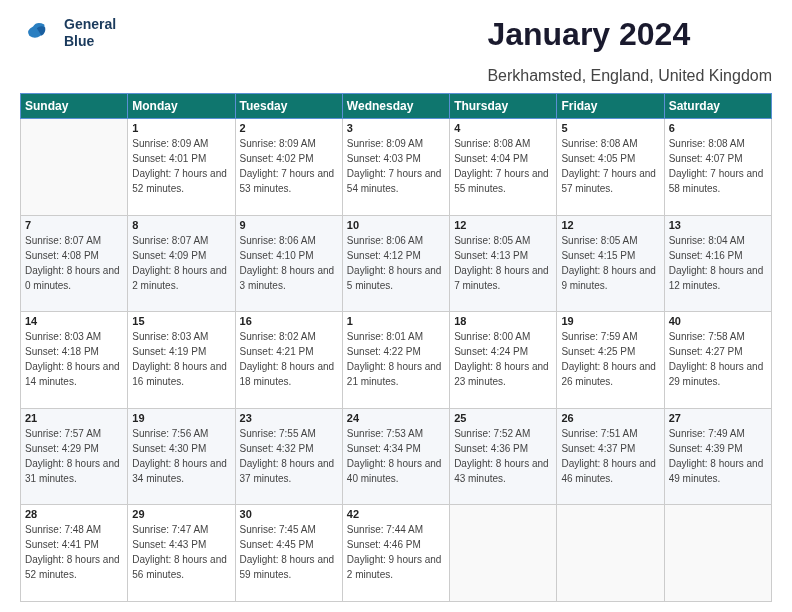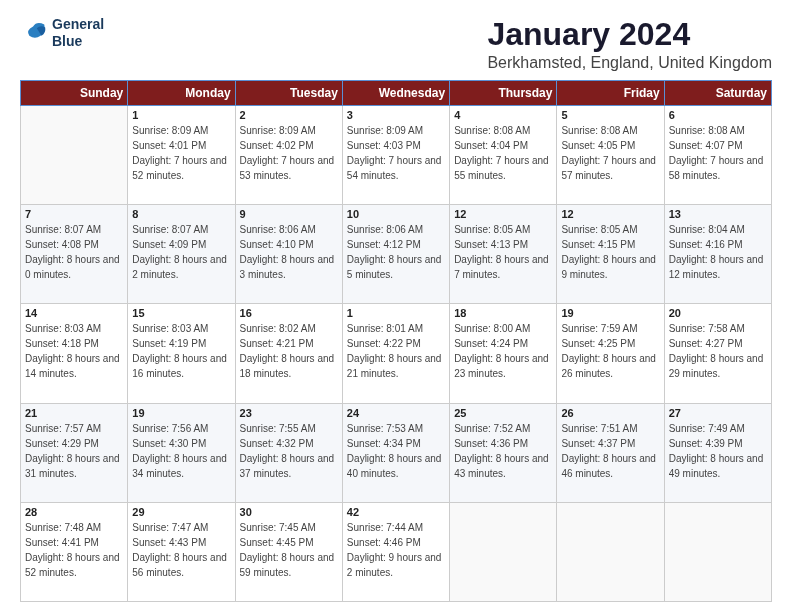--- a/index.html
+++ b/index.html
@@ -19,21 +19,21 @@
     }
     .header {
       display: flex;
       align-items: flex-start;
       justify-content: space-between;
       margin-bottom: 8px;
     }
     .logo {
       display: flex;
       align-items: center;
-      gap: 4px;
+      gap: 16px;
     }
     .logo-text {
       font-size: 14px;
       font-weight: bold;
       color: #1a3a5c;
       line-height: 1.2;
     }
     .logo-icon {
       width: 28px;
       height: 28px;
@@ -42,36 +42,36 @@
       text-align: left;
     }
     .main-title {
       font-size: 32px;
       font-weight: bold;
       color: #1a1a2e;
     }
     .subtitle {
       font-size: 16px;
       color: #444;
-      margin-top: 1px;
+      margin-top: 14px;
     }
     .calendar {
       flex: 1;
       border: 1px solid #ccc;
       border-collapse: collapse;
       width: 100%;
       table-layout: fixed;
     }
     .calendar th {
-      background: #7f1d1d;
+      background: #0f766e;
       color: #fff;
       font-size: 12px;
       font-weight: bold;
       padding: 5px 4px;
-      text-align: right;
+      text-align: left;
       border: 1px solid #5a8fd4;
     }
     .calendar td {
       border: 1px solid #ccc;
       vertical-align: top;
       padding: 3px 4px;
       font-size: 9.5px;
       color: #333;
       background: #fff;
       height: 82px;
@@ -208,21 +208,21 @@
           </td>
           <td>
             <span class="day-num">18</span>
             <div class="day-info">Sunrise: 8:00 AM<br>Sunset: 4:24 PM<br>Daylight: 8 hours and 23 minutes.</div>
           </td>
           <td>
             <span class="day-num">19</span>
             <div class="day-info">Sunrise: 7:59 AM<br>Sunset: 4:25 PM<br>Daylight: 8 hours and 26 minutes.</div>
           </td>
           <td>
-            <span class="day-num">20</span>
+            <span class="day-num">40</span>
             <div class="day-info">Sunrise: 7:58 AM<br>Sunset: 4:27 PM<br>Daylight: 8 hours and 29 minutes.</div>
           </td>
         </tr>
         <tr>
           <td>
             <span class="day-num">21</span>
             <div class="day-info">Sunrise: 7:57 AM<br>Sunset: 4:29 PM<br>Daylight: 8 hours and 31 minutes.</div>
           </td>
           <td>
             <span class="day-num">19</span>

